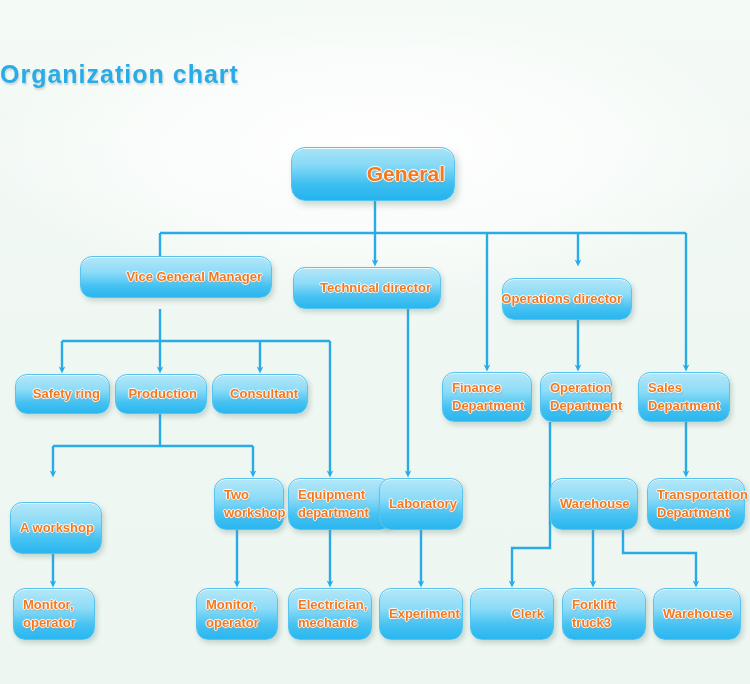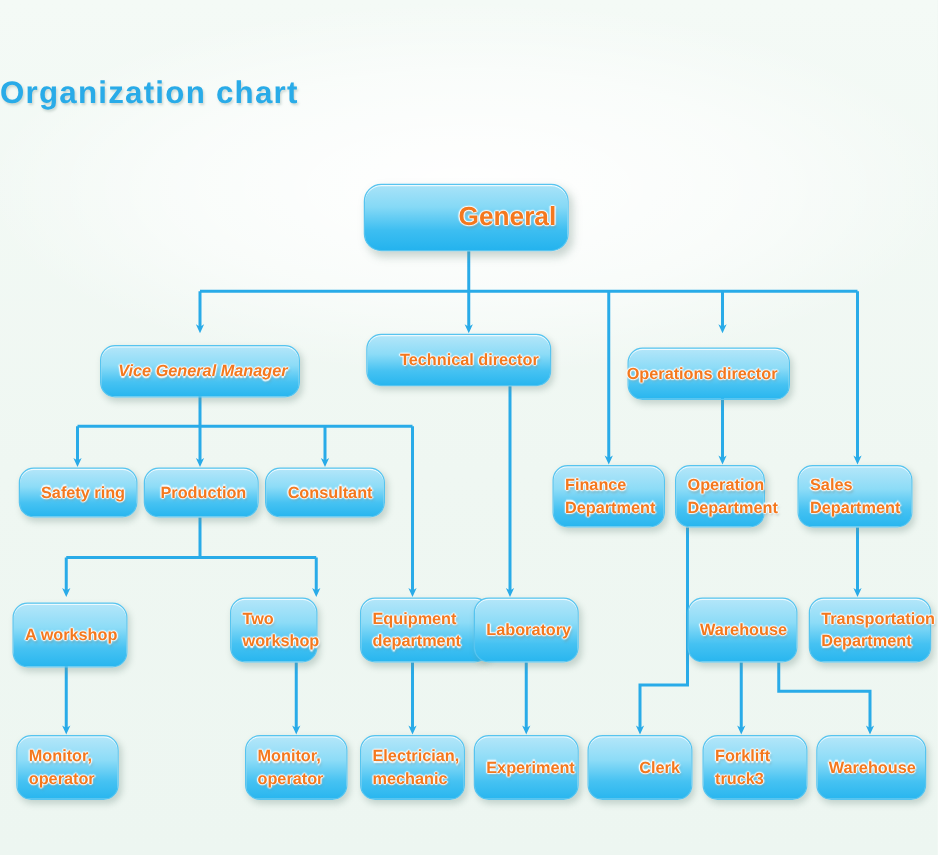--- a/index.html
+++ b/index.html
@@ -133,21 +133,21 @@
       <path d="M623,530 L623,553 L696,553 L696,584" marker-end="url(#arw)"></path>
 
       <path d="M686,422 L686,474" marker-end="url(#arw)"></path>
     </g>
   </svg>
 
   <div id="nodes">
       <div class="node root center" style="left: 291px; top: 147px; width: 164px; height: 54px;">
         <span class="ln">General</span>
       </div>
-      <div class="node center" style="left: 80px; top: 276px; width: 160px; height: 42px; font-style: italic;">
+      <div class="node center" style="left: 80px; top: 256px; width: 192px; height: 42px;">
         <span class="ln">Vice General Manager</span>
       </div>
       <div class="node center" style="left: 293px; top: 267px; width: 148px; height: 42px;">
         <span class="ln">Technical director</span>
       </div>
       <div class="node center" style="left: 502px; top: 278px; width: 130px; height: 42px; padding-left: 18px;">
         <span class="ln">Operations director</span>
       </div>
       <div class="node center" style="left: 15px; top: 374px; width: 95px; height: 40px;">
         <span class="ln">Safety ring</span>
@@ -163,24 +163,24 @@
         <span class="ln">Department</span>
       </div>
       <div class="node" style="left: 540px; top: 372px; width: 72px; height: 50px;">
         <span class="ln">Operation</span>
         <span class="ln">Department</span>
       </div>
       <div class="node" style="left: 638px; top: 372px; width: 92px; height: 50px;">
         <span class="ln">Sales</span>
         <span class="ln">Department</span>
       </div>
-      <div class="node" style="left: 10px; top: 482px; width: 92px; height: 52px;">
+      <div class="node" style="left: 10px; top: 502px; width: 92px; height: 52px;">
         <span class="ln">A workshop</span>
       </div>
-      <div class="node" style="left: 184px; top: 478px; width: 70px; height: 52px;">
+      <div class="node" style="left: 214px; top: 478px; width: 70px; height: 52px;">
         <span class="ln">Two</span>
         <span class="ln">workshop</span>
       </div>
       <div class="node" style="left: 288px; top: 478px; width: 104px; height: 52px;">
         <span class="ln">Equipment</span>
         <span class="ln">department</span>
       </div>
       <div class="node" style="left: 379px; top: 478px; width: 84px; height: 52px;">
         <span class="ln">Laboratory</span>
       </div>

